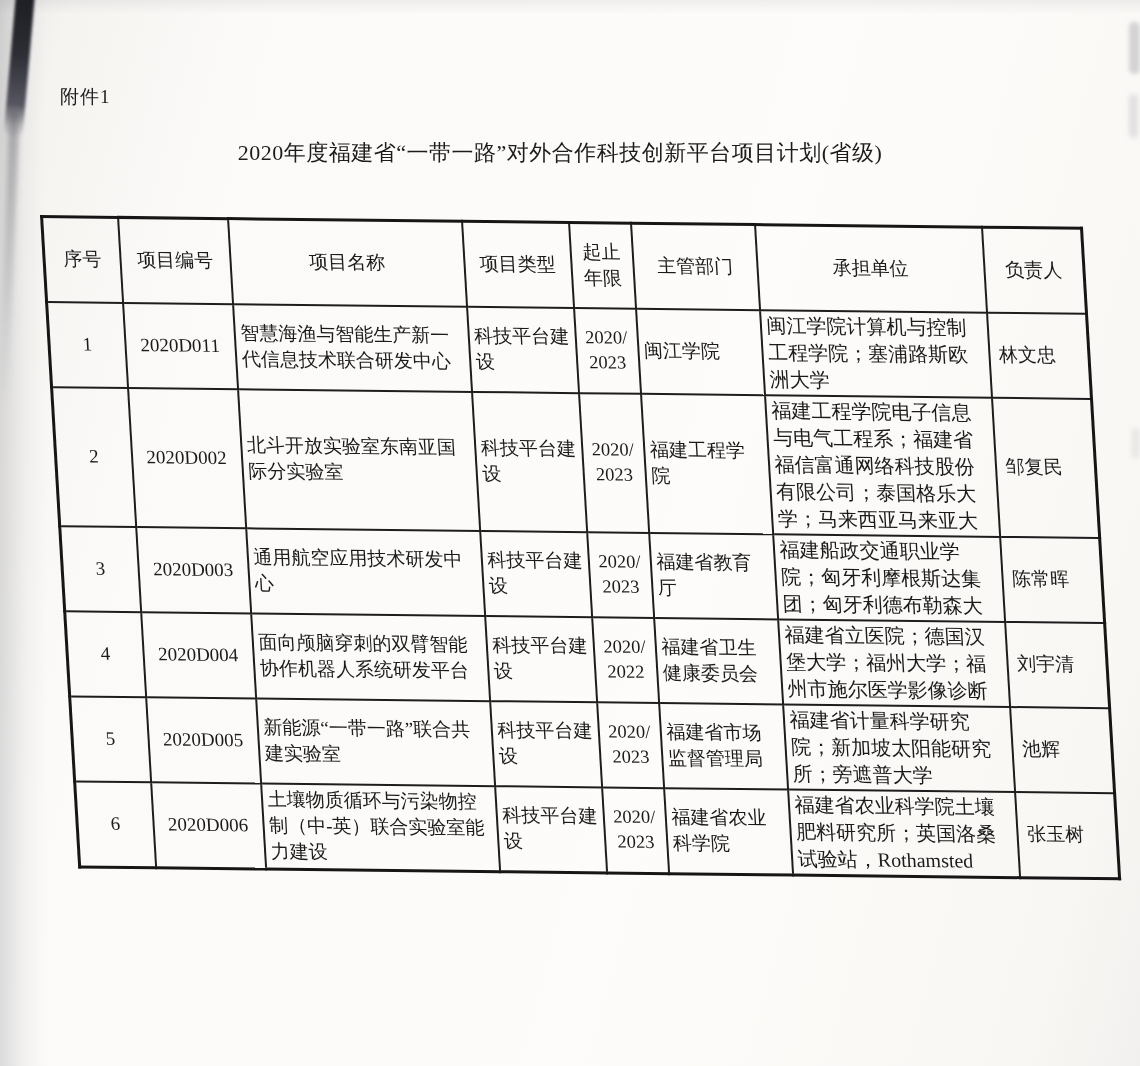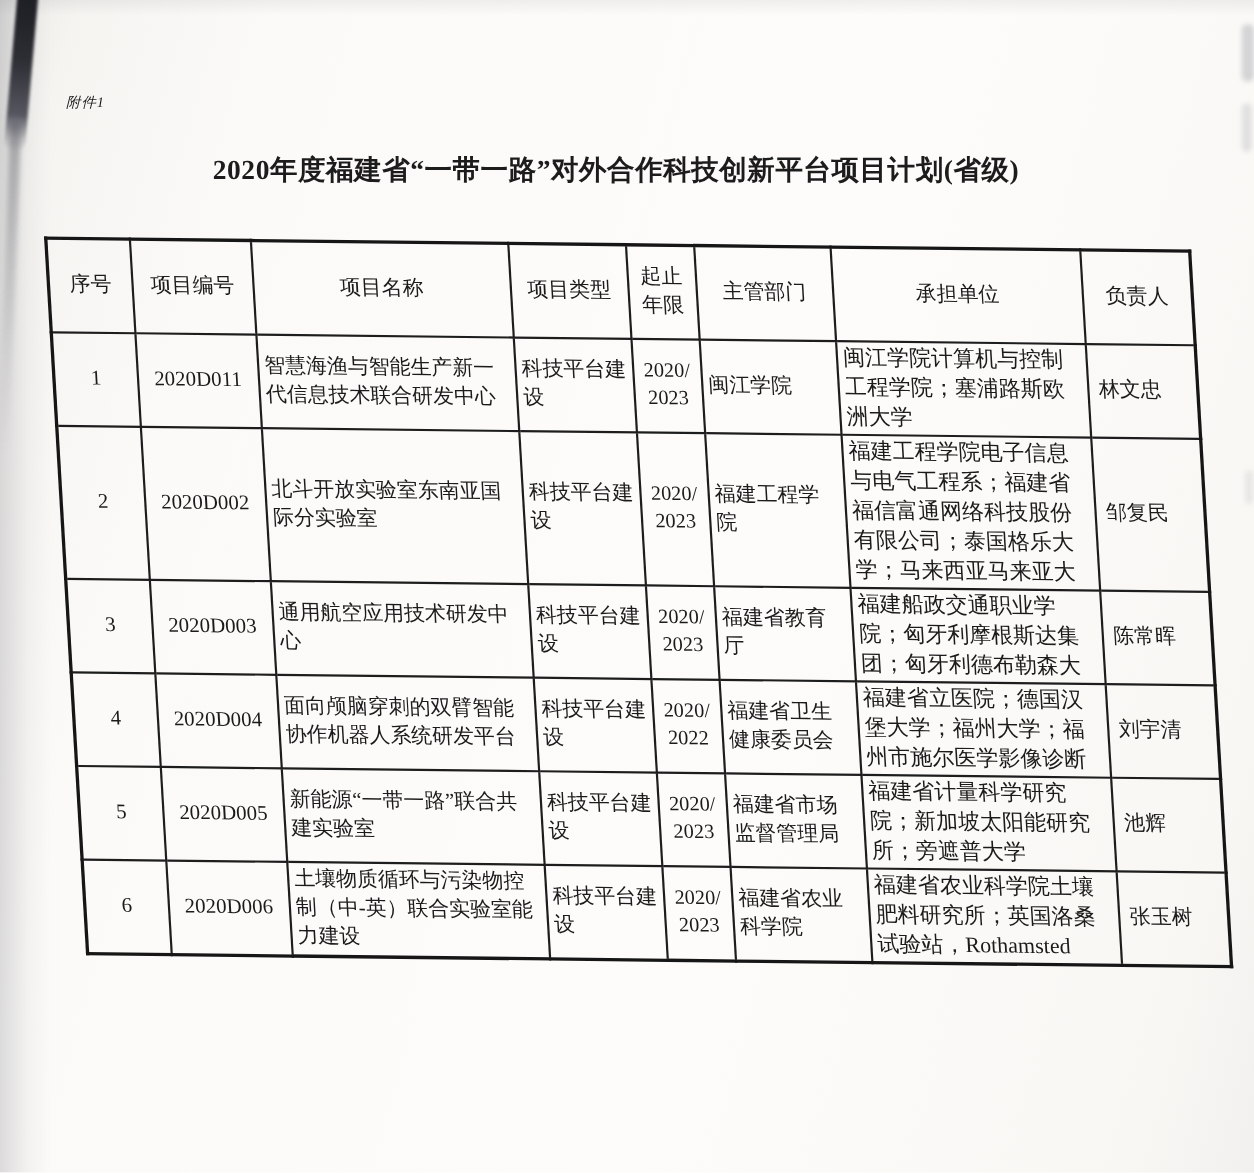--- a/index.html
+++ b/index.html
@@ -21,23 +21,23 @@
     transform:rotate(2deg);filter:blur(2.5px);border-radius:8px;}
   .top-band{position:absolute;left:0;top:0;width:100%;height:14px;
     background:linear-gradient(to bottom,rgba(60,60,70,0.07),transparent);}
   .right-mark1{position:absolute;right:0;top:22px;width:11px;height:52px;
     background:rgba(140,140,152,0.35);filter:blur(2.2px);border-radius:5px;}
   .right-mark2{position:absolute;right:2px;top:94px;width:9px;height:44px;
     background:rgba(150,150,162,0.25);filter:blur(2.4px);border-radius:5px;}
   .right-mark3{position:absolute;right:1px;top:428px;width:7px;height:30px;
     background:rgba(150,150,162,0.18);filter:blur(2.4px);border-radius:5px;}
 
-  .attachment{position:absolute;left:60px;top:84px;font-size:13px;font-style:italic;letter-spacing:1px;}
+  .attachment{position:absolute;left:60px;top:84px;font-size:19px;letter-spacing:1px;}
   .title{position:absolute;left:40px;top:138px;width:1040px;text-align:center;
-    font-size:25px;font-weight:bold;letter-spacing:0.5px;white-space:nowrap;}
+    font-size:22px;font-weight:normal;letter-spacing:0.5px;white-space:nowrap;}
 
   .tbl-wrap{position:absolute;left:40px;top:215px;width:1042px;
     transform:rotate(0.65deg) skewX(4deg);transform-origin:0 0;}
   table{border-collapse:collapse;table-layout:fixed;width:1040px;}
   td,th{border:2px solid #1d1d1d;font-weight:normal;font-size:19px;line-height:26px;
     padding:2px 5px;overflow:hidden;color:#1b1b1b;}
   table{border:3px solid #161616;}
   th{text-align:center;vertical-align:middle;white-space:pre-line;}
   .c-center{text-align:center;vertical-align:middle;}
   .c-left{text-align:left;vertical-align:middle;}

